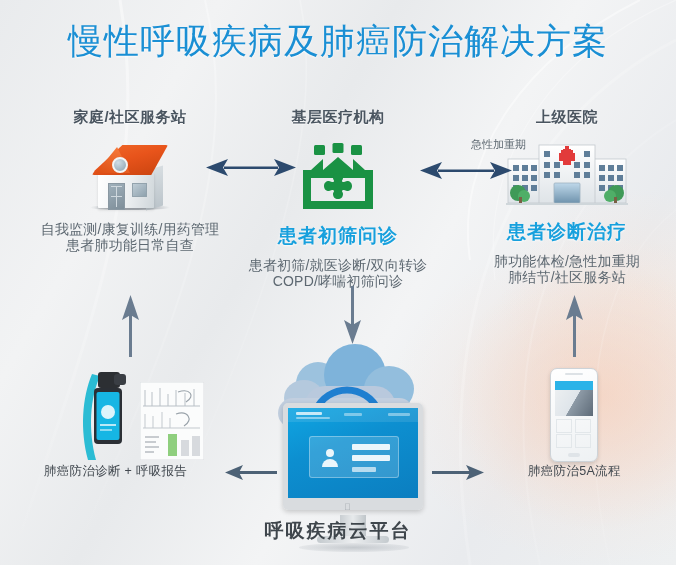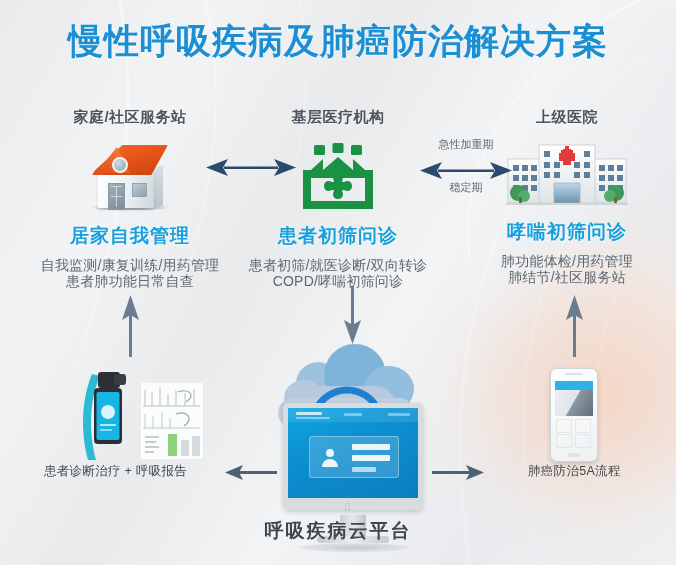--- a/index.html
+++ b/index.html
@@ -22,21 +22,21 @@
       linear-gradient(120deg, #e9ebed 0%, #f2f3f4 22%, #e8eaec 40%, #f3f4f5 58%, #e9ebee 78%, #eef0f1 100%);
   }
   
   .swoosh { position:absolute; pointer-events:none; }
   
   .title {
     position: absolute;
     left: 0; top: 18px; width: 676px;
     text-align: center;
     font-size: 35px;
-    font-weight: bold;
+    font-weight: normal;
     letter-spacing: 1px;
     color: #1a8fd4;
     text-shadow: 0 1px 2px rgba(255,255,255,0.8);
     font-family: "DejaVu Sans", "Liberation Sans", sans-serif;
   }
   
   .col { position: absolute; text-align: center; }
   .col-head {
     font-size: 15px; font-weight: bold; color: #4a5560;
     letter-spacing: 0.5px;
@@ -108,21 +108,21 @@
   }
 
   
   .clinic { width: 74px; height: 68px; }
 
   
   .hosp { width: 122px; height: 70px; }
 
   
   .arrow-lbl {
-    position: absolute; font-size: 11px; color: #5d6871; width: 120px; text-align:center;
+    position: absolute; font-size: 11px; color: #5d6871; width: 120px; text-align:right;
   }
 
   
   .dev-label {
     position: absolute; font-size: 12.5px; color: #41484f; letter-spacing: .3px;
   }
   .platform-label {
     position: absolute; left: 0; width: 676px; text-align: center;
     font-size: 19px; font-weight: bold; color: #3f464c; letter-spacing: 2px;
   }
@@ -227,21 +227,20 @@
         <div class="ground"></div>
         <div class="side"></div>
         <div class="body"></div>
         <div class="roof"></div>
         <div class="roof2"></div>
         <div class="dorm"></div>
         <div class="door"></div>
         <div class="win"></div>
       </div>
     </div>
-    <div class="col-title" style="margin-top:10px;">居家自我管理</div>
     <div class="col-sub" style="margin-top:8px;">自我监测/康复训练/用药管理</div>
     <div class="col-sub">患者肺功能日常自查</div>
   </div>
 
   <div class="col" style="left:238px; top:108px; width:200px;">
     <div class="col-head">基层医疗机构</div>
     <div class="icon-wrap" style="margin-top:6px;">
       <svg class="clinic" viewBox="0 0 74 68">
         <g fill="#1a9244">
           <rect x="13" y="2" width="11" height="10" rx="1.5"></rect>
@@ -326,42 +325,41 @@
           <circle cx="12" cy="54" r="8" fill="#3f9a57"></circle>
             <circle cx="18" cy="57" r="6" fill="#4fae67"></circle>
           <rect x="13" y="58" width="3" height="7" fill="#7a6045"></rect>
           <circle cx="110" cy="54" r="8" fill="#3f9a57"></circle>
             <circle cx="104" cy="57" r="6" fill="#4fae67"></circle>
           <rect x="108" y="58" width="3" height="7" fill="#7a6045"></rect>
         </g>
         <rect x="0" y="64" width="122" height="2" fill="#cfd6da"></rect>
       </svg>
     </div>
-    <div class="col-title" style="margin-top:10px;">哮喘初筛问诊</div>
-    <div class="col-sub" style="margin-top:8px;">肺功能体检/用药管理</div>
+    <div class="col-title" style="margin-top:10px;">患者诊断治疗</div>
+    <div class="col-sub" style="margin-top:8px;">肺功能体检/急性加重期</div>
     <div class="col-sub">肺结节/社区服务站</div>
   </div>
 
   <svg style="position:absolute;left:206px;top:155px;" width="90" height="26" viewBox="0 0 90 26">
     <g fill="#2c4a6e" stroke="#2c4a6e">
       <rect x="18" y="11.5" width="54" height="2.5" stroke="none"></rect>
       <path d="M0 12.5 L22 4 L17 12.5 L22 21 Z" stroke="none"></path>
       <path d="M90 12.5 L68 4 L73 12.5 L68 21 Z" stroke="none"></path>
     </g>
   </svg>
 
   <div class="arrow-lbl" style="left:406px; top:137px;">急性加重期</div>
   <svg style="position:absolute;left:420px;top:158px;" width="92" height="26" viewBox="0 0 92 26">
     <g fill="#2c4a6e">
       <rect x="18" y="11.5" width="56" height="2.5"></rect>
       <path d="M0 12.5 L22 4 L17 12.5 L22 21 Z"></path>
       <path d="M92 12.5 L70 4 L75 12.5 L70 21 Z"></path>
     </g>
   </svg>
-  <div class="arrow-lbl" style="left:406px; top:180px;">稳定期</div>
 
   <svg style="position:absolute;left:340px;top:286px;" width="26" height="58" viewBox="0 0 26 58">
     <g fill="#6a7c90">
       <rect x="11" y="0" width="3" height="42"></rect>
       <path d="M12.5 58 L4 34 L12.5 39 L21 34 Z"></path>
     </g>
   </svg>
 
   <svg style="position:absolute;left:118px;top:295px;" width="26" height="62" viewBox="0 0 26 62">
     <g fill="#6a7c90">
@@ -470,21 +468,21 @@
         <rect x="5" y="59" width="11" height="2"></rect>
         <rect x="5" y="64" width="14" height="2"></rect>
         <rect x="5" y="69" width="9" height="2"></rect>
       </g>
       <rect x="28" y="52" width="9" height="22" fill="#8fcf7e"></rect>
       <rect x="41" y="58" width="8" height="16" fill="#d7dade"></rect>
       <rect x="52" y="54" width="8" height="20" fill="#d7dade"></rect>
     </svg>
   </div>
 
-  <div class="dev-label" style="left:44px; top:463px;">患者诊断治疗 + 呼吸报告</div>
+  <div class="dev-label" style="left:44px; top:463px;">肺癌防治诊断 + 呼吸报告</div>
 
   <div class="phone" style="left:550px; top:368px; width:48px; height:94px;">
     <div class="ph-body">
       <div style="position:absolute;left:14px;top:4px;width:18px;height:2px;border-radius:2px;background:#dde2e6;"></div>
       <div class="ph-strip"></div>
       <div class="ph-photo"></div>
       <div class="ph-grid">
         <div class="ph-cell" style="left:0; top:0;"></div>
         <div class="ph-cell" style="left:19px; top:0;"></div>
         <div class="ph-cell" style="left:0; top:15px;"></div>

